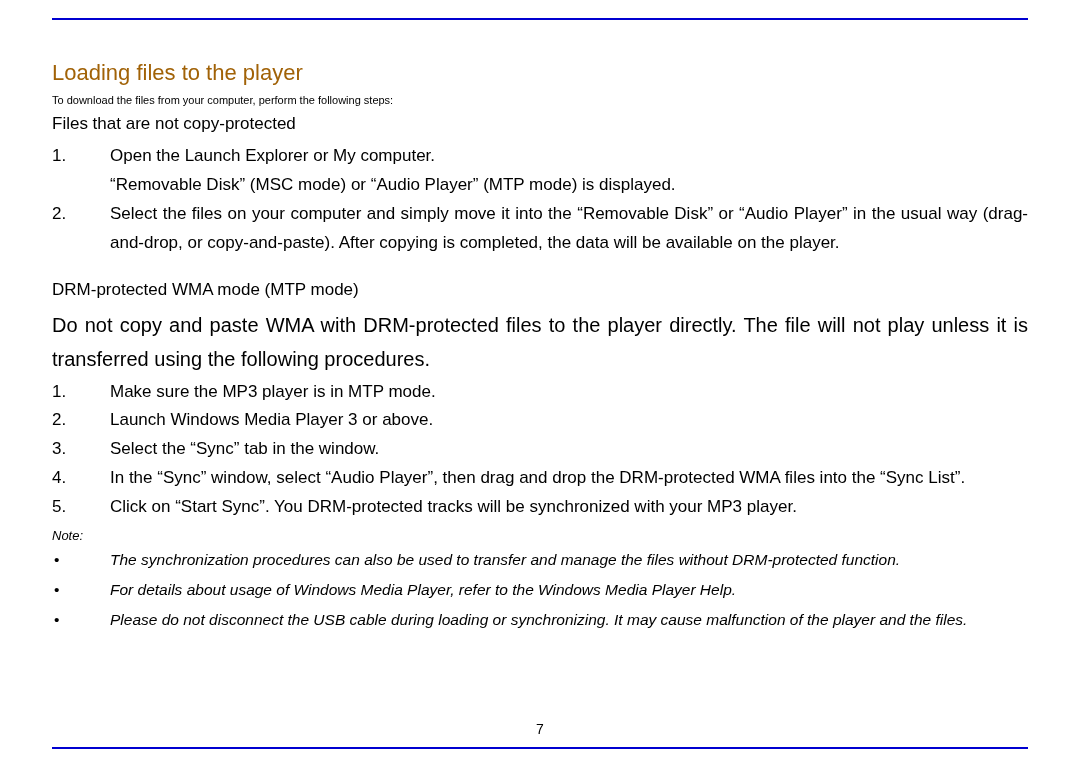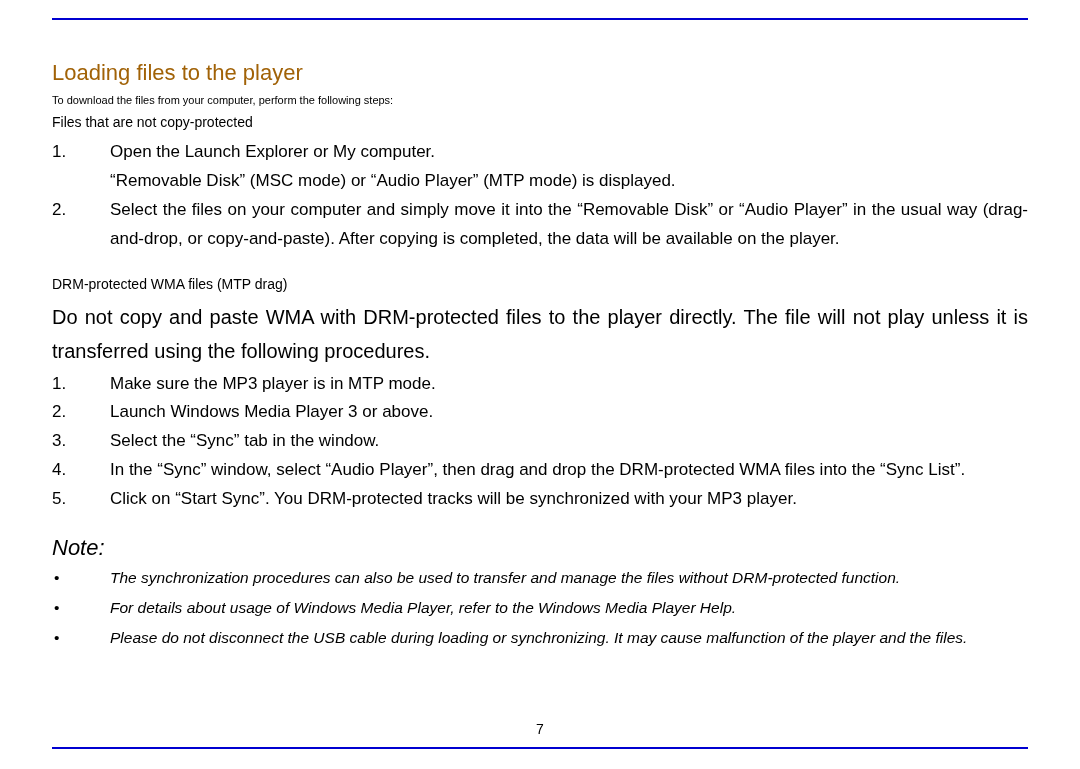--- a/index.html
+++ b/index.html
@@ -15,27 +15,27 @@
       border-top: 2px solid #0000d0;
       margin-bottom: 40px;
     }
     .section-heading {
       color: #a16207;
       font-size: 22px;
       font-weight: 400;
       margin-bottom: 8px;
     }
     .intro-line { font-size: 11px; margin-bottom: 8px; }
-    .subhead { font-size: 14px; margin-bottom: 8px; }
+    .subhead { font-size: 17px; margin-bottom: 8px; }
     .list { margin-bottom: 22px; }
     .li-row { display: flex; font-size: 17px; line-height: 1.7; text-align: justify; }
     .li-num { width: 58px; flex-shrink: 0; }
     .li-text { flex: 1; }
     .para { font-size: 20px; line-height: 1.7; text-align: justify; margin-bottom: 2px; }
-    .note-label { font-style: italic; font-size: 22px; margin-top: 21px; margin-bottom: 2px; }
+    .note-label { font-style: italic; font-size: 13px; margin-top: 6px; margin-bottom: 2px; }
     .bullet-row { display: flex; font-size: 15.5px; font-style: italic; line-height: 1.95; }
     .bullet-dot { width: 58px; flex-shrink: 0; text-align: left; padding-left: 2px; font-style: normal; }
     .bullet-text { flex: 1; }
     .page-number {
       position: absolute;
       left: 0; right: 0;
       bottom: 32px;
       text-align: center;
       font-size: 14px;
     }
@@ -63,21 +63,21 @@
   <div class="li-row">
     <div class="li-num"></div>
     <div class="li-text">“Removable Disk” (MSC mode) or “Audio Player” (MTP mode) is displayed.</div>
   </div>
   <div class="li-row">
     <div class="li-num">2.</div>
     <div class="li-text">Select the files on your computer and simply move it into the “Removable Disk” or “Audio Player” in the usual way (drag-and-drop, or copy-and-paste). After copying is completed, the data will be available on the player.</div>
   </div>
 </div>
 
-<p class="subhead">DRM-protected WMA files (MTP drag)</p>
+<p class="subhead">DRM-protected WMA mode (MTP mode)</p>
 <p class="para">Do not copy and paste WMA with DRM-protected files to the player directly. The file will not play unless it is transferred using the following procedures.</p>
 <div class="list" style="margin-bottom:6px;">
   <div class="li-row">
     <div class="li-num">1.</div>
     <div class="li-text">Make sure the MP3 player is in MTP mode.</div>
   </div>
   <div class="li-row">
     <div class="li-num">2.</div>
     <div class="li-text">Launch Windows Media Player 3 or above.</div>
   </div>

